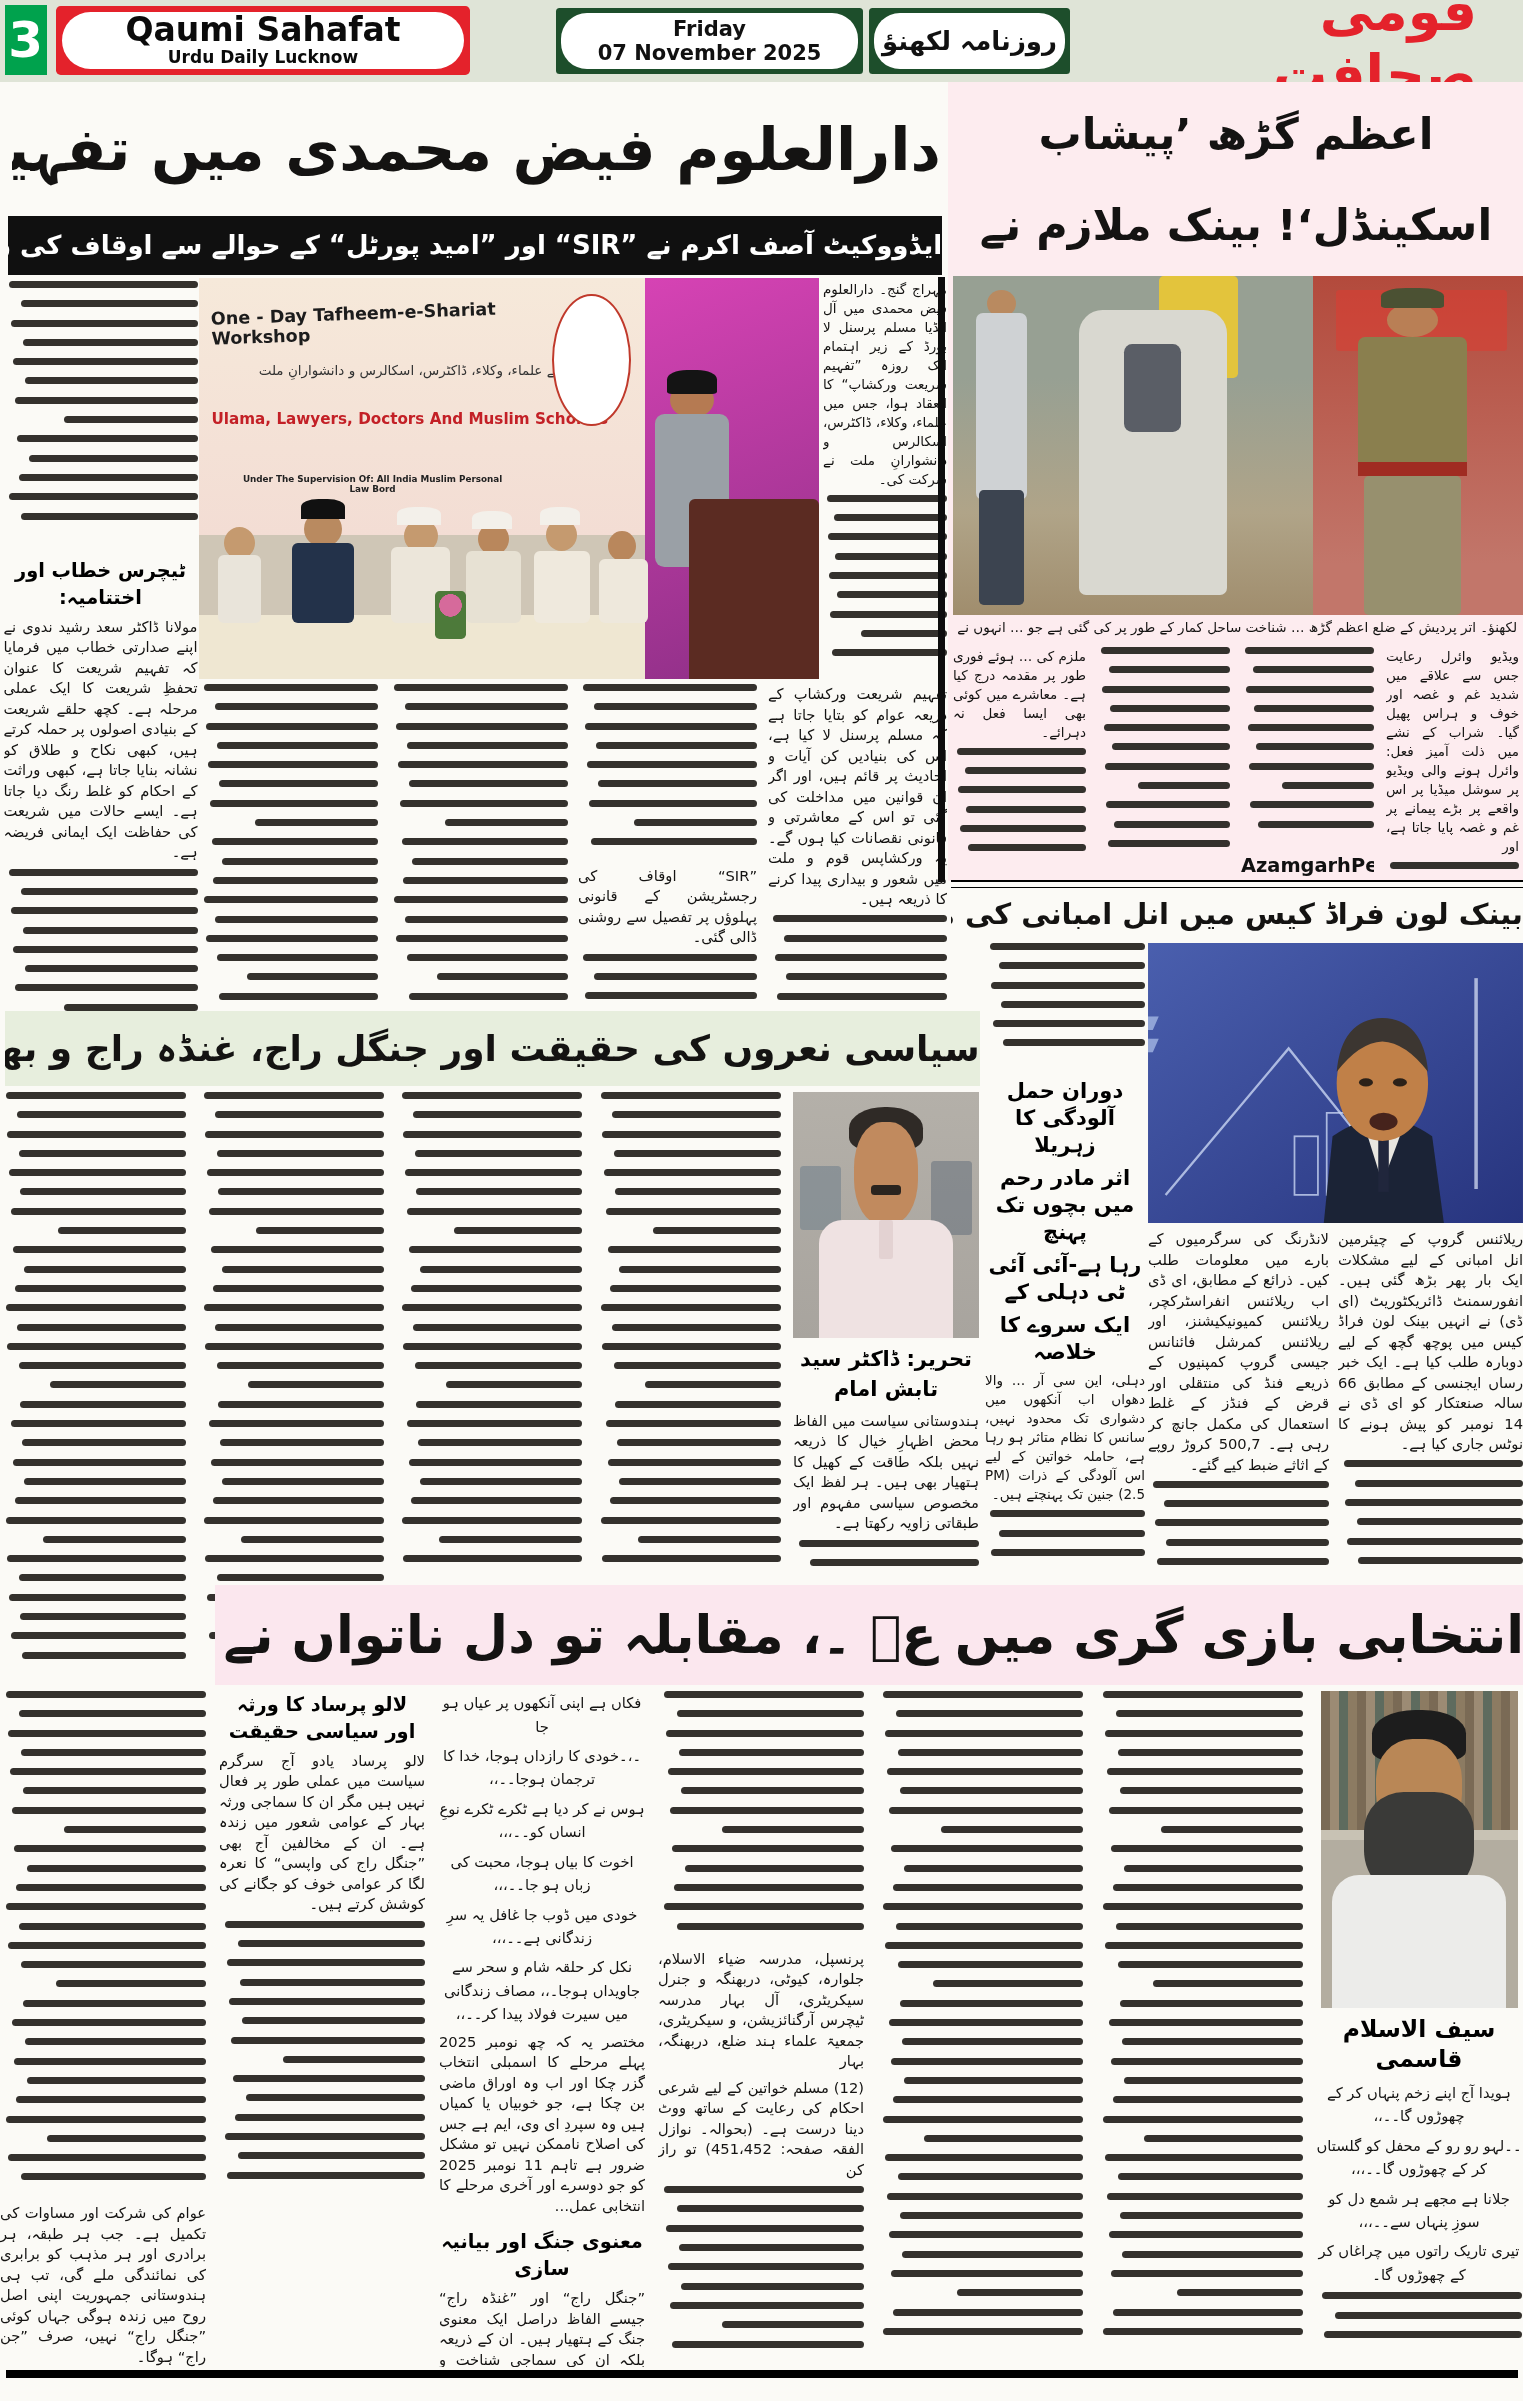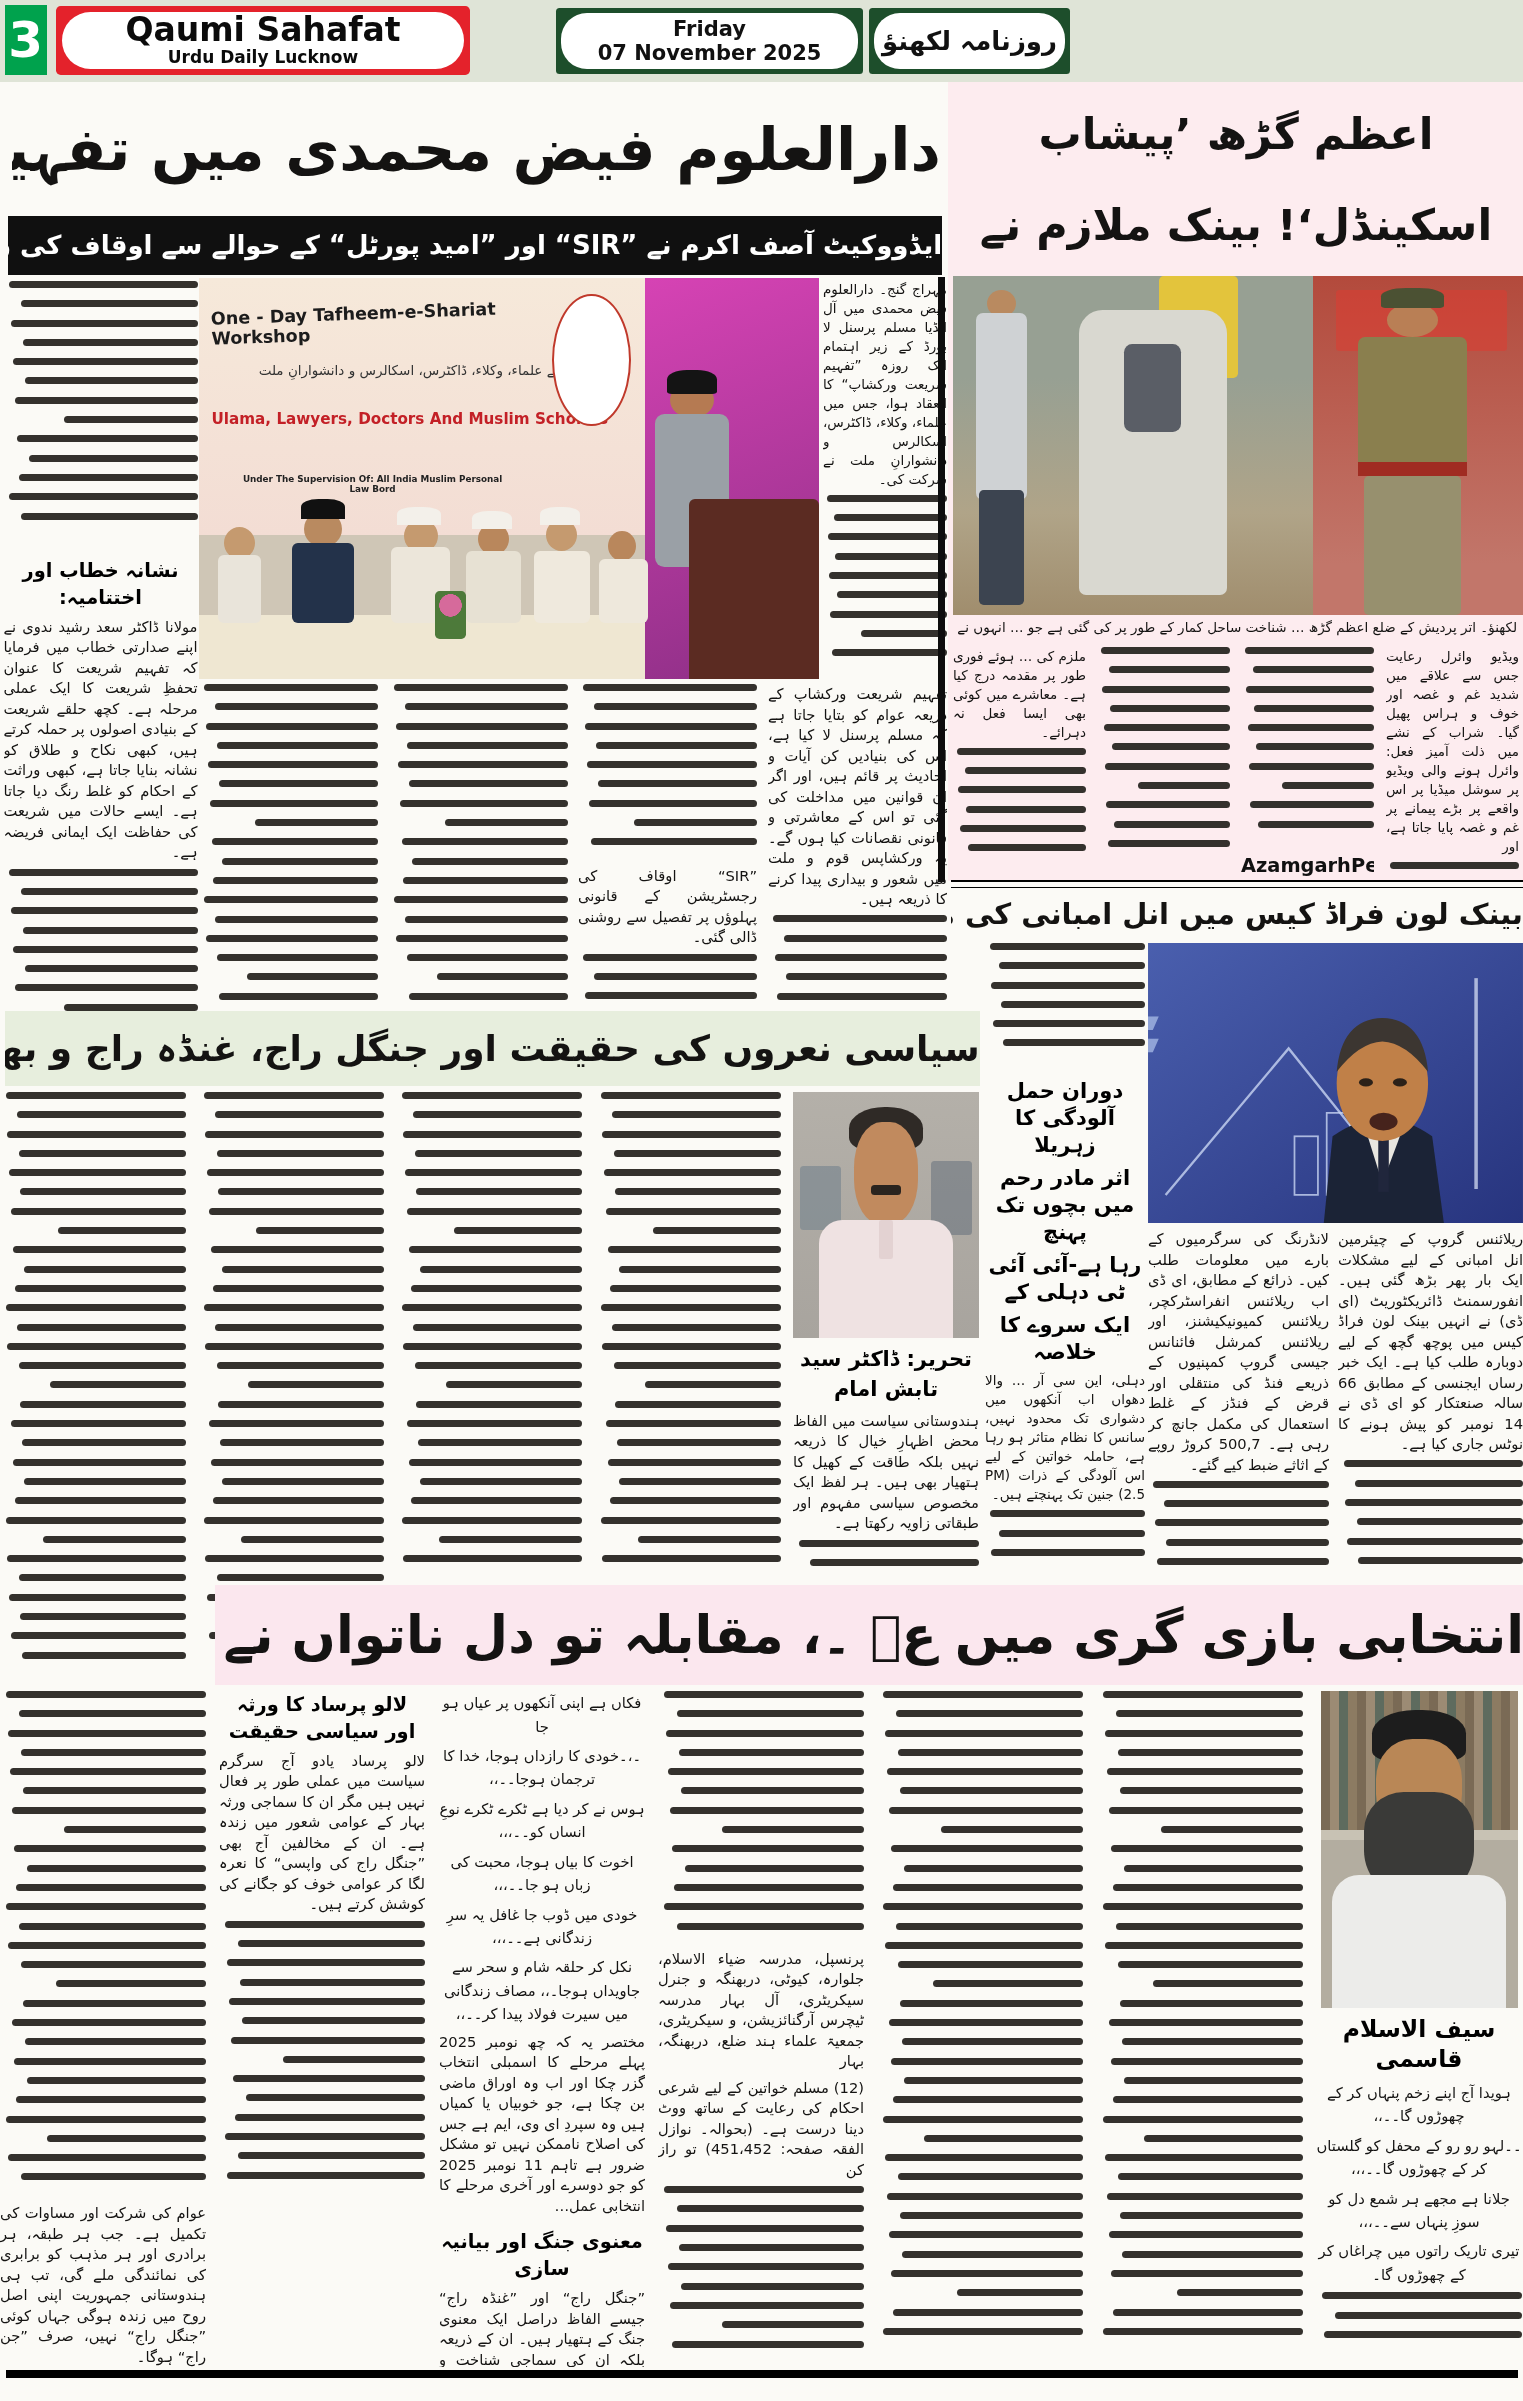--- a/index.html
+++ b/index.html
@@ -75,20 +75,21 @@
     <div class="inner">
       <div class="d1">Friday</div>
       <div class="d2">07 November 2025</div>
     </div>
   </div>
   <div class="abs greenbox edbox">
     <div class="inner">
       <div class="e1">روزنامہ لکھنؤ</div>
     </div>
   </div>
+  <div class="abs papername">قومی صحافت</div>
 
   <div class="abs hl-main">دارالعلوم فیض محمدی میں تفہیم شریعت ورکشاپ</div>
   <div class="abs bar-black">ایڈووکیٹ آصف اکرم نے ”SIR“ اور ”امید پورٹل“ کے حوالے سے اوقاف کی رجسٹریشن کے قانونی پہلوؤں کو واضح کیا</div>
 
   <div class="photo" style="left:199px;top:278px;width:620px;height:401px;background:#e9dccb;">
     <div class="ph-el" style="left:0;top:0;width:72%;height:64%;background:linear-gradient(180deg,#f6e9da,#f3ddd4);"></div>
     <div class="ph-el ltr" style="left:2%;top:6%;width:62%;font-weight:bold;font-size:17.6px;color:#1c1c1c;transform:rotate(-2deg);">One - Day Tafheem-e-Shariat Workshop</div>
     <div class="ph-el" style="left:6%;top:21%;width:58%;font-size:13.5px;color:#333;text-align:center;">برائے علماء، وکلاء، ڈاکٹرس، اسکالرس و دانشوارانِ ملت</div>
     <div class="ph-el ltr" style="left:1%;top:33%;width:66%;font-weight:bold;font-size:15.2px;color:#c32026;text-align:center;">Ulama, Lawyers, Doctors And Muslim Scholars</div>
     <div class="ph-el ltr" style="left:6%;top:49%;width:44%;font-weight:bold;font-size:8.8px;color:#222;text-align:center;">Under The Supervision Of: All India Muslim Personal Law Bord</div>
@@ -130,21 +131,21 @@
         <div class="sim-line" style="width: 95%;"></div>
         <div class="sim-line" style="width: 89%;"></div>
         <div class="sim-line" style="width: 94%;"></div>
         <div class="sim-line" style="width: 69%;"></div>
         <div class="sim-line" style="width: 93%;"></div>
         <div class="sim-line" style="width: 87%;"></div>
         <div class="sim-line" style="width: 92%;"></div>
         <div class="sim-line" style="width: 97%;"></div>
         <div class="sim-line" style="width: 91%;"></div>
       </div>
-    <div class="sub">نشانہ خطاب اور اختتامیہ:</div>
+    <div class="sub">ٹیچرس خطاب اور اختتامیہ:</div>
     <div class="txt">مولانا ڈاکٹر سعد رشید ندوی نے اپنے صدارتی خطاب میں فرمایا کہ تفہیم شریعت کا عنوان تحفظِ شریعت کا ایک عملی مرحلہ ہے۔ کچھ حلقے شریعت کے بنیادی اصولوں پر حملہ کرتے ہیں، کبھی نکاح و طلاق کو نشانہ بنایا جاتا ہے، کبھی وراثت کے احکام کو غلط رنگ دیا جاتا ہے۔ ایسے حالات میں شریعت کی حفاظت ایک ایمانی فریضہ ہے۔</div>
     <div class="sim">
         <div class="sim-line" style="width: 97%;"></div>
         <div class="sim-line" style="width: 91%;"></div>
         <div class="sim-line" style="width: 96%;"></div>
         <div class="sim-line" style="width: 90%;"></div>
         <div class="sim-line" style="width: 95%;"></div>
         <div class="sim-line" style="width: 89%;"></div>
         <div class="sim-line" style="width: 94%;"></div>
         <div class="sim-line" style="width: 69%;"></div>

